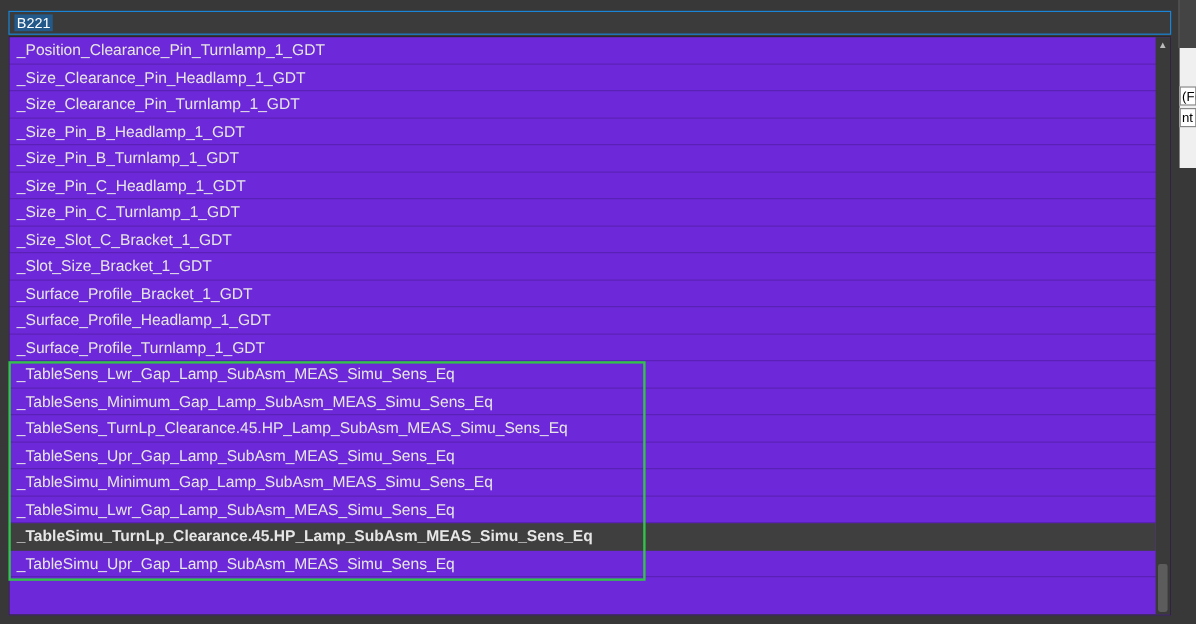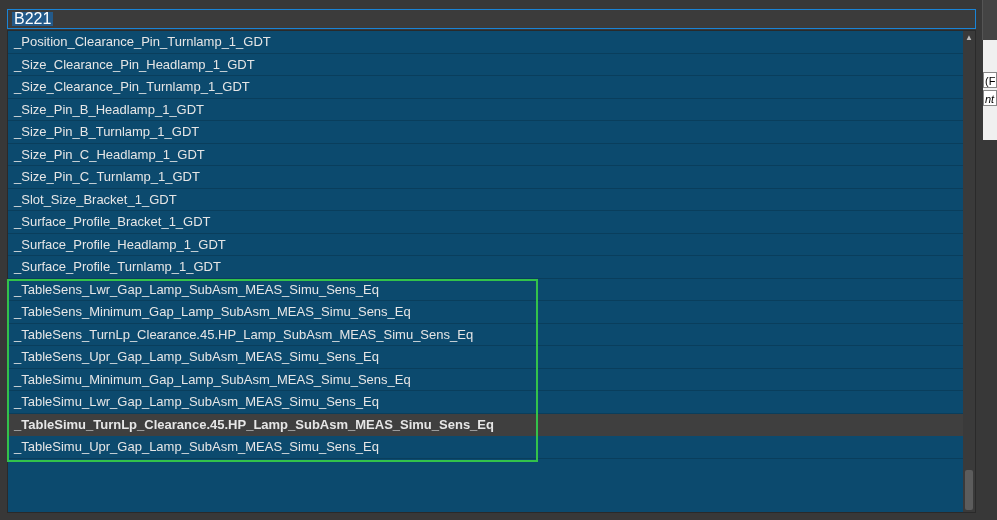--- a/index.html
+++ b/index.html
@@ -36,21 +36,21 @@
     color: #000;
     font-size: 11px;
     line-height: 16px;
     overflow: hidden;
     border: 1px solid #888;
     box-sizing: border-box;
     text-align: left;
     padding-left: 1px;
   }
   .right-text1 { top: 72px; }
-  .right-text2 { top: 90px; font-style: italic; }
+  .right-text2 { top: 90px; }
   .right-white-block {
     position: absolute;
     right: 0;
     top: 40px;
     width: 14px;
     height: 100px;
     background: #f0f0f0;
   }
 
   .search-bar {
@@ -62,33 +62,33 @@
     background: #3b3b3b;
     border: 1px solid #1a84d6;
     box-sizing: border-box;
     display: flex;
     align-items: center;
     padding: 0 4px;
   }
   .search-value {
     background: #235a8a;
     color: #ffffff;
-    font-size: 16px;
+    font-size: 12px;
     padding: 0 2px;
     display: inline-block;
     line-height: 14px;
   }
 
   .dropdown {
     position: absolute;
     top: 30px;
     left: 7px;
     width: 969px;
     height: 483px;
-    background: #0c4a6e;
+    background: #6d28d9;
     border: 1px solid #2a2a2a;
     box-sizing: border-box;
   }
   .dropdown-inner {
     position: absolute;
     left: 0;
     top: 0;
     bottom: 0;
     right: 12px;
   }
@@ -174,20 +174,21 @@
   <div class="dropdown">
     <div class="dropdown-inner">
       <div id="group1">
           <div class="item">_Position_Clearance_Pin_Turnlamp_1_GDT</div>
           <div class="item">_Size_Clearance_Pin_Headlamp_1_GDT</div>
           <div class="item">_Size_Clearance_Pin_Turnlamp_1_GDT</div>
           <div class="item">_Size_Pin_B_Headlamp_1_GDT</div>
           <div class="item">_Size_Pin_B_Turnlamp_1_GDT</div>
           <div class="item">_Size_Pin_C_Headlamp_1_GDT</div>
           <div class="item">_Size_Pin_C_Turnlamp_1_GDT</div>
+          <div class="item">_Size_Slot_C_Bracket_1_GDT</div>
           <div class="item">_Slot_Size_Bracket_1_GDT</div>
           <div class="item">_Surface_Profile_Bracket_1_GDT</div>
           <div class="item">_Surface_Profile_Headlamp_1_GDT</div>
           <div class="item">_Surface_Profile_Turnlamp_1_GDT</div>
         </div>
       <div class="group2-wrap">
         <div id="group2">
             <div class="item">_TableSens_Lwr_Gap_Lamp_SubAsm_MEAS_Simu_Sens_Eq</div>
             <div class="item">_TableSens_Minimum_Gap_Lamp_SubAsm_MEAS_Simu_Sens_Eq</div>
             <div class="item">_TableSens_TurnLp_Clearance.45.HP_Lamp_SubAsm_MEAS_Simu_Sens_Eq</div>

